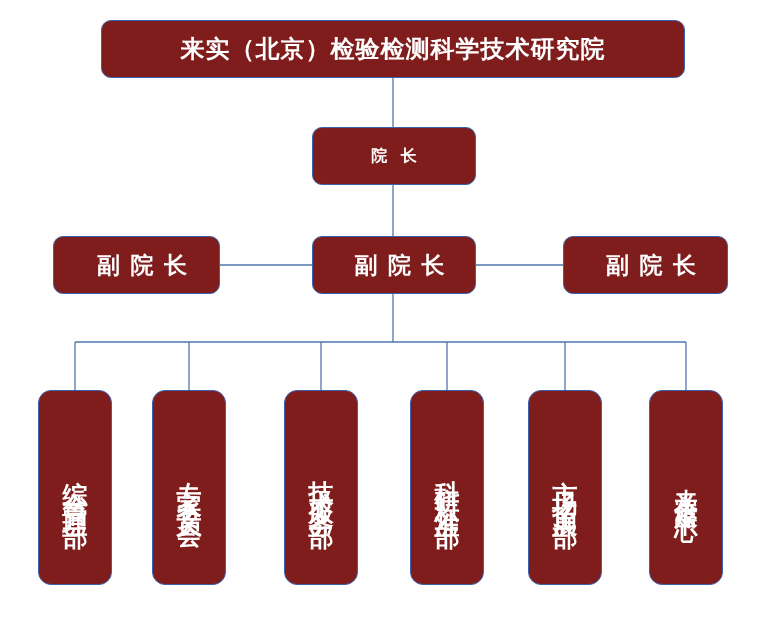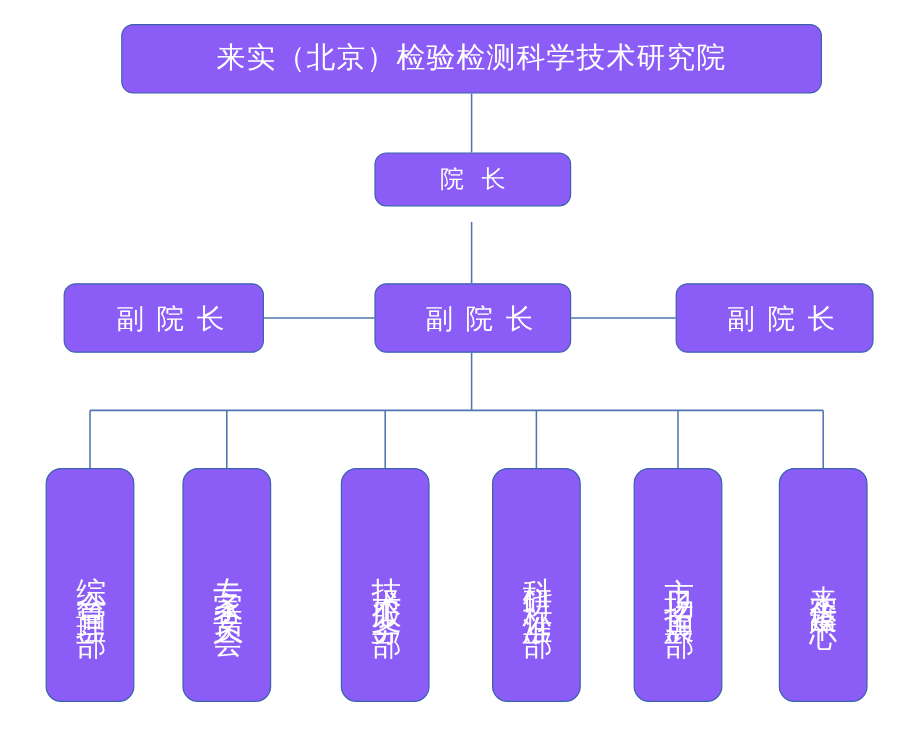--- a/index.html
+++ b/index.html
@@ -17,40 +17,41 @@
   }
   .connectors {
     position: absolute;
     left: 0; top: 0;
     width: 768px; height: 630px;
     pointer-events: none;
   }
   .node {
     position: absolute;
     box-sizing: border-box;
-    background: #8b5cf6;
+    background: #7f1d1d;
     border: 1.5px solid #3a62ae;
     border-radius: 10px;
     color: #ffffff;
     display: flex;
     align-items: center;
     justify-content: center;
     text-align: center;
     line-height: 1;
+    font-weight: bold;
   }
   .node.root {
     left: 101px; top: 20px;
     width: 584px; height: 58px;
     font-size: 24px;
     letter-spacing: 1px;
   }
   .node.president {
     left: 312px; top: 127px;
-    width: 164px; height: 45px;
-    font-size: 20px;
+    width: 164px; height: 58px;
+    font-size: 16px;
     word-spacing: 9px;
   }
   .node.vp {
     top: 236px;
     height: 58px;
     font-size: 23px;
     word-spacing: 2px;
     letter-spacing: 1px;
     padding-left: 12px;
   }

